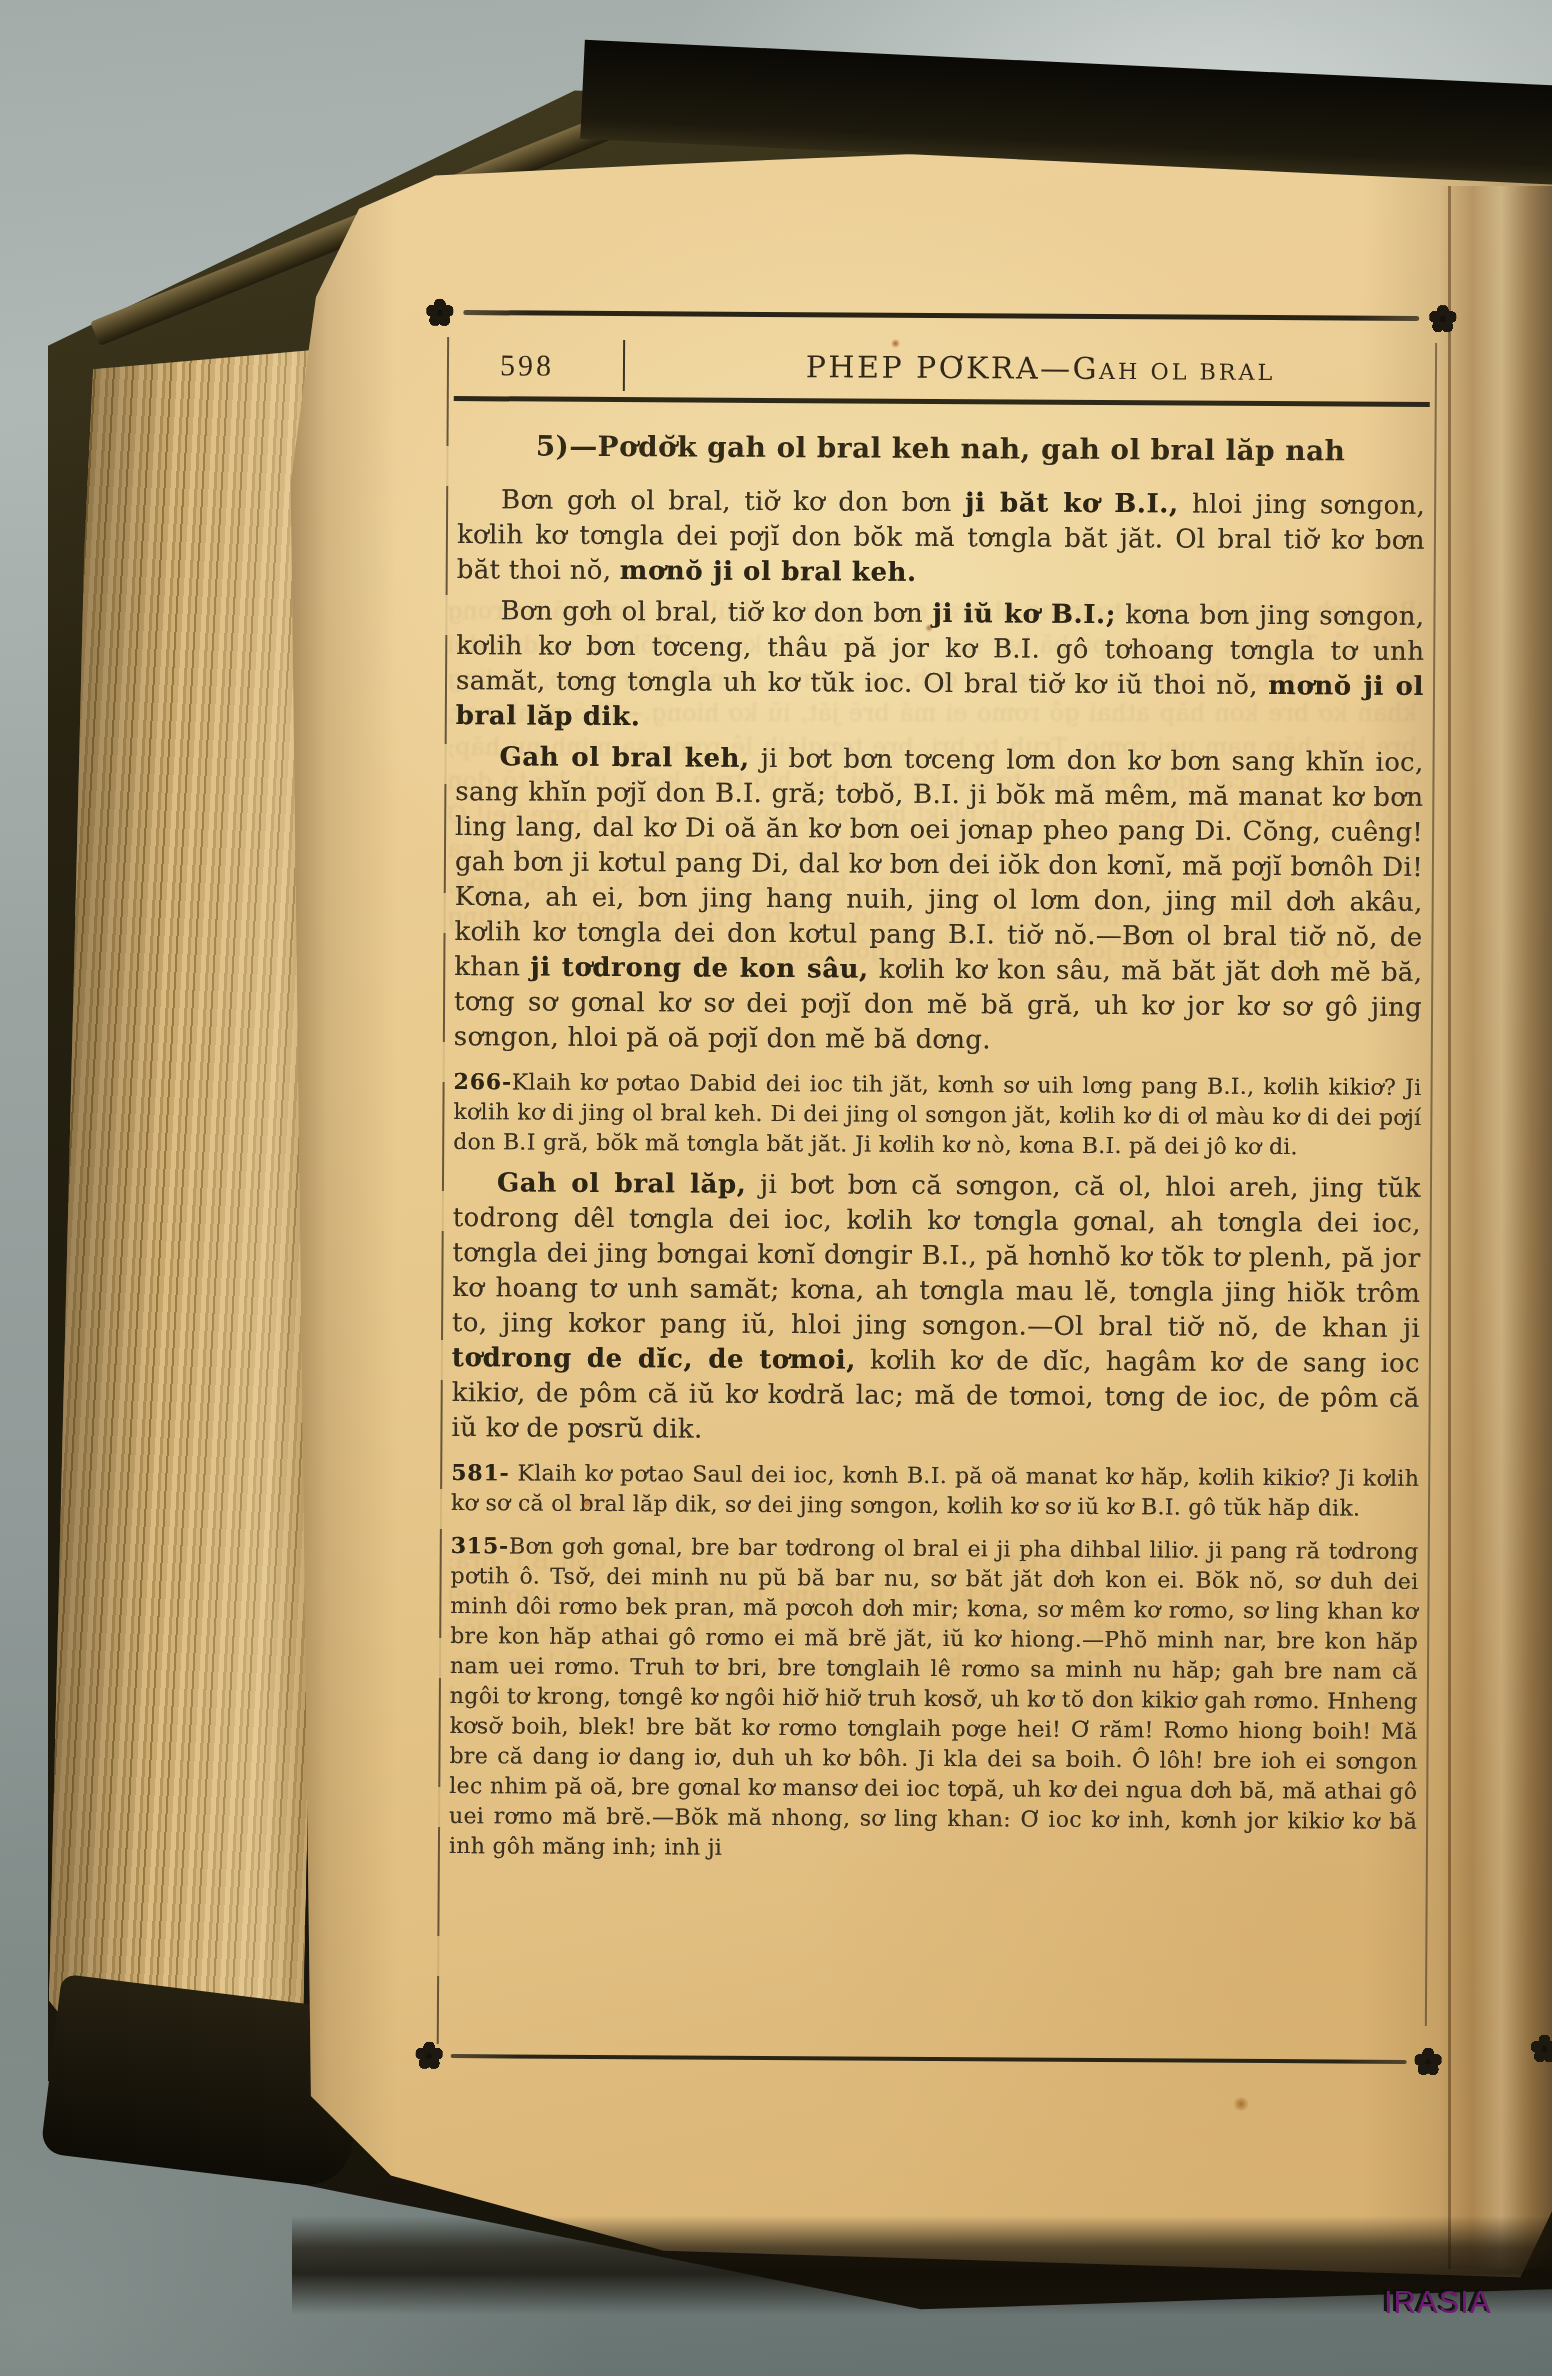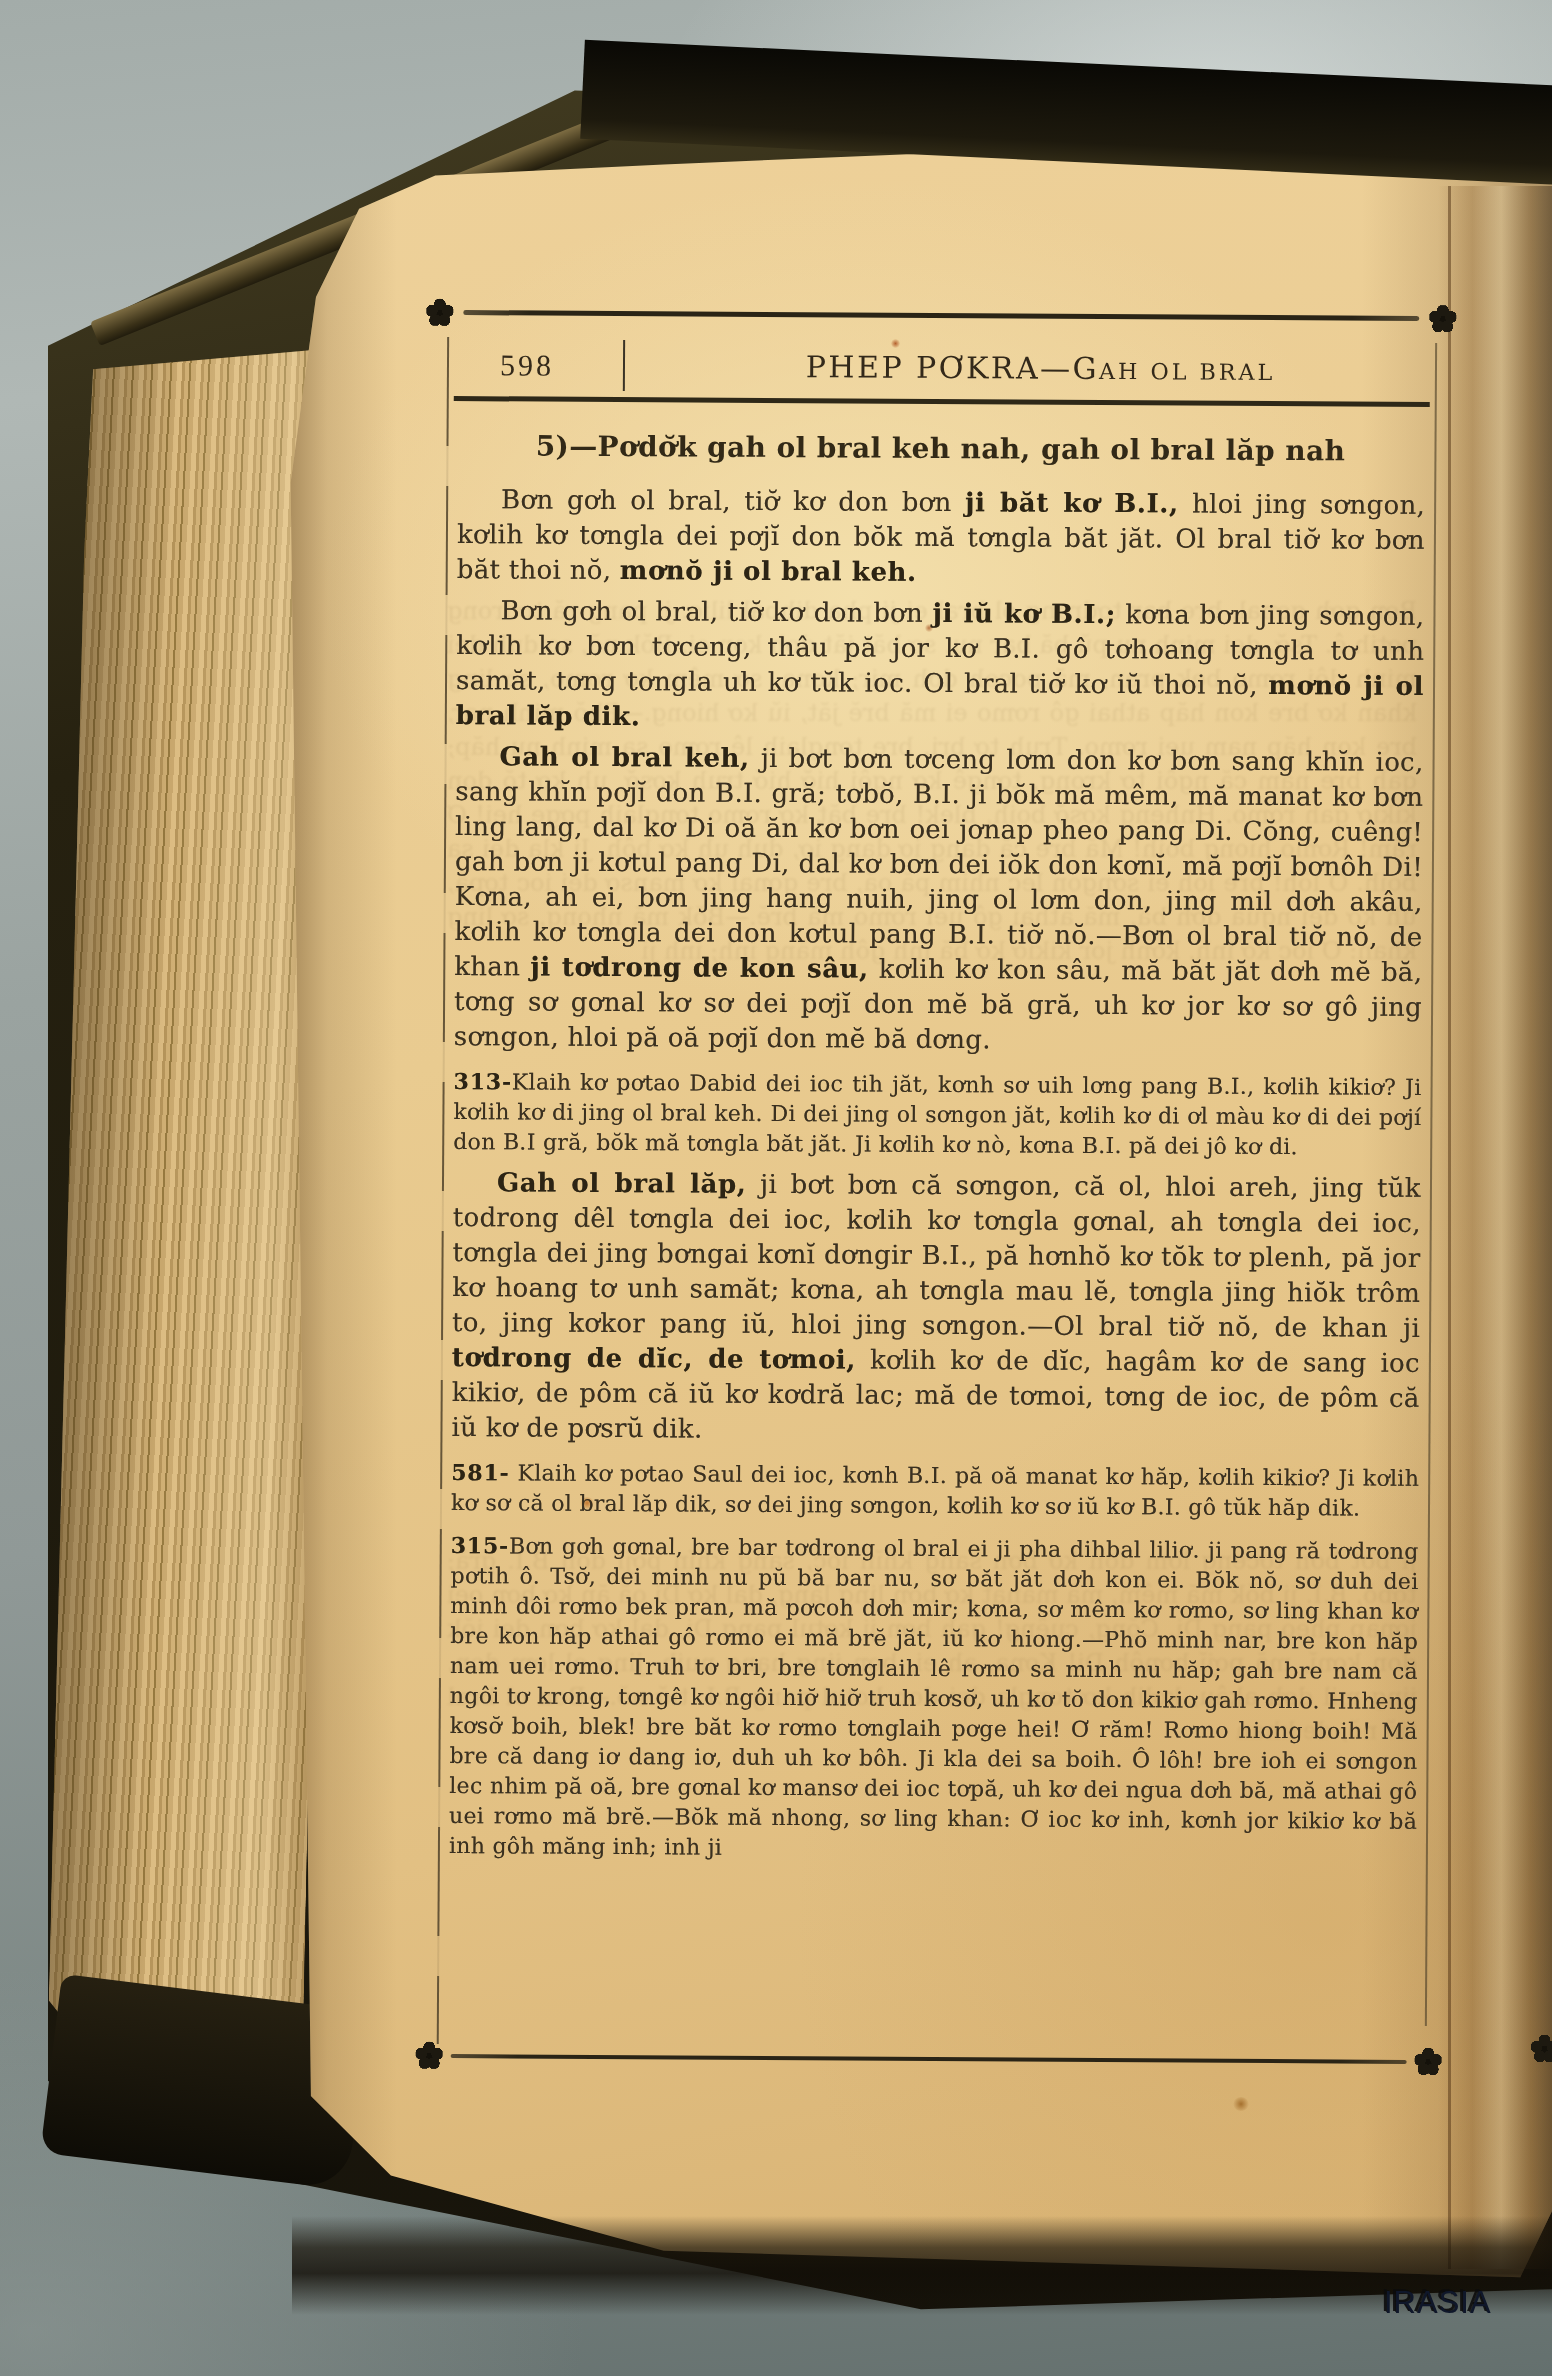--- a/index.html
+++ b/index.html
@@ -89,21 +89,21 @@
     text-indent:44px;text-shadow:0 0 0.6px rgba(55,46,30,.55);}
   .para b{color:#2c2414;letter-spacing:0.6px;}
   .para.small{font-size:22px;line-height:30px;text-indent:0;margin:12px 14px 8px 16px;}
   .para.small b{letter-spacing:0.8px;}
   .ftr{position:absolute;left:-16px;right:-12px;bottom:0;display:flex;align-items:center;gap:8px;}
   .ftr .rule{height:4px;}
   .orn-far{position:absolute;left:1531px;top:2035px;}
   
   .watermark{position:absolute;left:1384px;top:2285px;
     font-family:"Liberation Sans","DejaVu Sans",sans-serif;font-size:31px;letter-spacing:1px;
-    color:#0f172a;text-shadow:-3px -2px 0 rgba(12,12,12,.9),-1px -1px 0 rgba(12,12,12,.7);}
+    color:#701a75;text-shadow:-3px -2px 0 rgba(12,12,12,.9),-1px -1px 0 rgba(12,12,12,.7);}
 </style>
 </head>
 <body>
 
 <div class="scene">
   <div class="bg"></div>
 
   <div class="slab"></div>
   <div class="cover-edge-left"></div>
   <div class="fan"></div>
@@ -139,21 +139,21 @@
     </div>
 
     <div class="heading">5)—Pơdơ̆k gah ol bral keh nah, gah ol bral lăp nah</div>
 
     <p class="para"><span>Bơn gơh ol bral, tiơ̆ kơ don bơn </span><b>ji băt kơ B.I.,</b><span> hloi jing sơngon, kơlih kơ tơngla dei pơjĭ don bŏk mă tơngla băt jăt. Ol bral tiơ̆ kơ bơn băt thoi nŏ, </span><b>mơnŏ ji ol bral keh.</b></p>
 
     <p class="para"><span>Bơn gơh ol bral, tiơ̆ kơ don bơn </span><b>ji iŭ kơ B.I.;</b><span> kơna bơn jing sơngon, kơlih kơ bơn tơceng, thâu pă jor kơ B.I. gô tơhoang tơngla tơ unh samăt, tơng tơngla uh kơ tŭk ioc. Ol bral tiơ̆ kơ iŭ thoi nŏ, </span><b>mơnŏ ji ol bral lăp dik.</b></p>
 
     <p class="para"><b>Gah ol bral keh,</b><span> ji bơt bơn tơceng lơm don kơ bơn sang khĭn ioc, sang khĭn pơjĭ don B.I. gră; tơbŏ, B.I. ji bŏk mă mêm, mă manat kơ bơn ling lang, dal kơ Di oă ăn kơ bơn oei jơnap pheo pang Di. Cŏng, cuêng! gah bơn ji kơtul pang Di, dal kơ bơn dei iŏk don kơnĭ, mă pơjĭ bơnôh Di! Kơna, ah ei, bơn jing hang nuih, jing ol lơm don, jing mil dơh akâu, kơlih kơ tơngla dei don kơtul pang B.I. tiơ̆ nŏ.—Bơn ol bral tiơ̆ nŏ, de khan </span><b>ji tơdrong de kon sâu,</b><span> kơlih kơ kon sâu, mă băt jăt dơh mĕ bă, tơng sơ gơnal kơ sơ dei pơjĭ don mĕ bă gră, uh kơ jor kơ sơ gô jing sơngon, hloi pă oă pơjĭ don mĕ bă dơng.</span></p>
 
-    <p class="para small"><b>313-</b><span>Klaih kơ pơtao Dabid dei ioc tih jăt, kơnh sơ uih lơng pang B.I., kơlih kikiơ? Ji kơlih kơ di jing ol bral keh. Di dei jing ol sơngon jăt, kơlih kơ di ơl màu kơ di dei pơjí don B.I gră, bŏk mă tơngla băt jăt. Ji kơlih kơ nò, kơna B.I. pă dei jô kơ di.</span></p>
+    <p class="para small"><b>266-</b><span>Klaih kơ pơtao Dabid dei ioc tih jăt, kơnh sơ uih lơng pang B.I., kơlih kikiơ? Ji kơlih kơ di jing ol bral keh. Di dei jing ol sơngon jăt, kơlih kơ di ơl màu kơ di dei pơjí don B.I gră, bŏk mă tơngla băt jăt. Ji kơlih kơ nò, kơna B.I. pă dei jô kơ di.</span></p>
 
     <p class="para"><b>Gah ol bral lăp,</b><span> ji bơt bơn că sơngon, că ol, hloi areh, jing tŭk todrong dêl tơngla dei ioc, kơlih kơ tơngla gơnal, ah tơngla dei ioc, tơngla dei jing bơngai kơnĭ dơngir B.I., pă hơnhŏ kơ tŏk tơ plenh, pă jor kơ hoang tơ unh samăt; kơna, ah tơngla mau lĕ, tơngla jing hiŏk trôm to, jing kơkor pang iŭ, hloi jing sơngon.—Ol bral tiơ̆ nŏ, de khan ji </span><b>tơdrong de dĭc, de tơmoi,</b><span> kơlih kơ de dĭc, hagâm kơ de sang ioc kikiơ, de pôm că iŭ kơ kơdră lac; mă de tơmoi, tơng de ioc, de pôm că iŭ kơ de pơsrŭ dik.</span></p>
 
     <p class="para small"><b>581-</b><span> Klaih kơ pơtao Saul dei ioc, kơnh B.I. pă oă manat kơ hăp, kơlih kikiơ? Ji kơlih kơ sơ că ol bral lăp dik, sơ dei jing sơngon, kơlih kơ sơ iŭ kơ B.I. gô tŭk hăp dik.</span></p>
 
     <p class="para small"><b>315-</b><span>Bơn gơh gơnal, bre bar tơdrong ol bral ei ji pha dihbal liliơ. ji pang ră tơdrong pơtih ô. Tsơ̆, dei minh nu pŭ bă bar nu, sơ băt jăt dơh kon ei. Bŏk nŏ, sơ duh dei minh dôi rơmo bek pran, mă pơcoh dơh mir; kơna, sơ mêm kơ rơmo, sơ ling khan kơ bre kon hăp athai gô rơmo ei mă brĕ jăt, iŭ kơ hiong.—Phŏ minh nar, bre kon hăp nam uei rơmo. Truh tơ bri, bre tơnglaih lê rơmo sa minh nu hăp; gah bre nam că ngôi tơ krong, tơngê kơ ngôi hiơ̆ hiơ̆ truh kơsơ̆, uh kơ tŏ don kikiơ gah rơmo. Hnheng kơsơ̆ boih, blek! bre băt kơ rơmo tơnglaih pơge hei! Ơ răm! Rơmo hiong boih! Mă bre că dang iơ dang iơ, duh uh kơ bôh. Ji kla dei sa boih. Ô lôh! bre ioh ei sơngon lec nhim pă oă, bre gơnal kơ mansơ dei ioc tơpă, uh kơ dei ngua dơh bă, mă athai gô uei rơmo mă brĕ.—Bŏk mă nhong, sơ ling khan: Ơ ioc kơ inh, kơnh jor kikiơ kơ bă inh gôh măng inh; inh ji</span></p>
 
     <div class="ftr">
       <span class="orn"></span>
       <span class="rule"></span>

